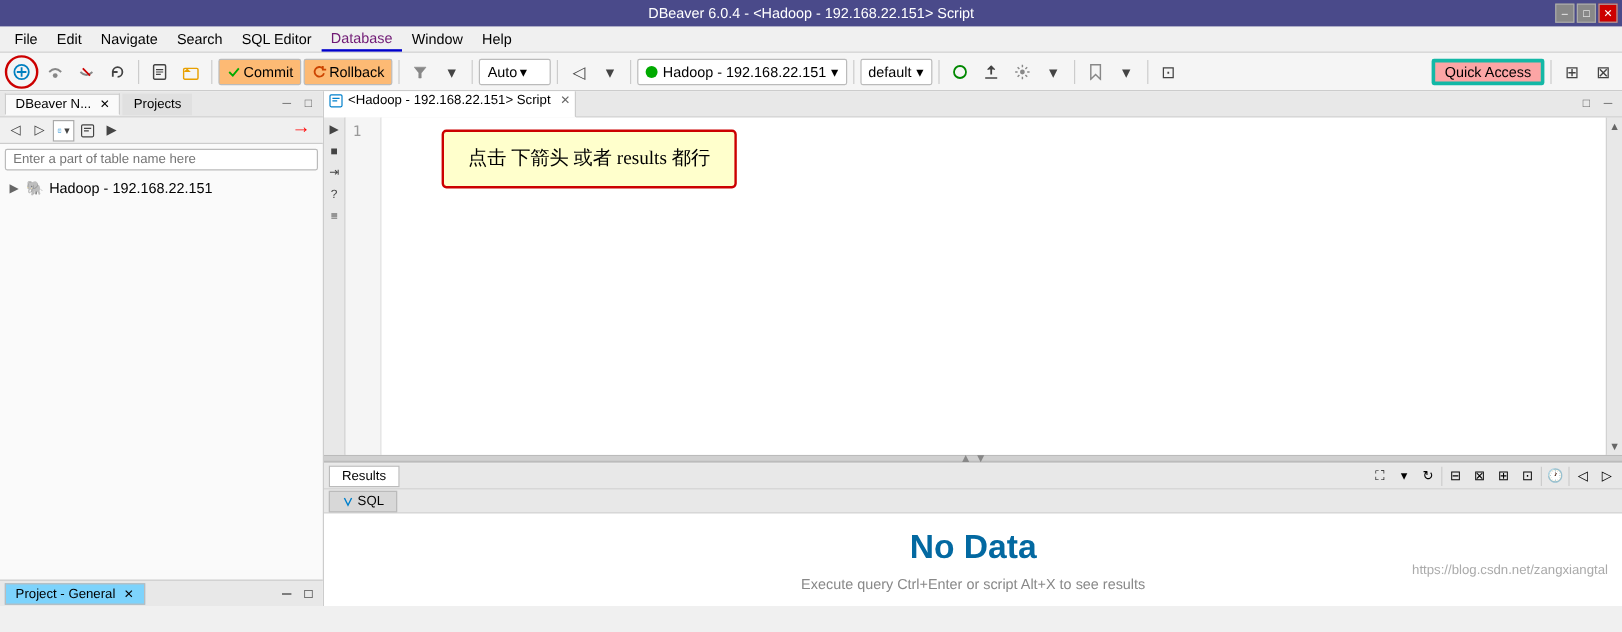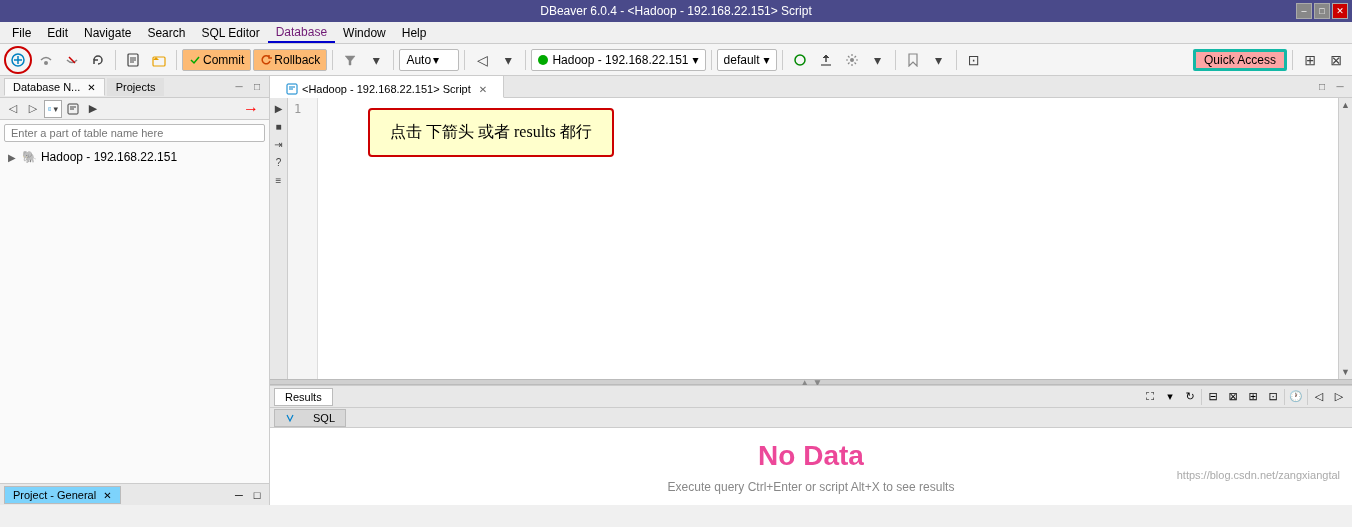--- a/index.html
+++ b/index.html
@@ -245,22 +245,22 @@
     
     .editor-tab-bar {
       display: flex;
       align-items: center;
       background: #e8e8e8;
       border-bottom: 1px solid #ccc;
       height: 22px;
     }
     .editor-tab {
       display: flex;
-      align-items: flex-end;
-      padding: 2px 16px;
+      align-items: flex-start;
+      padding: 2px 4px;
       font-size: 11px;
       cursor: pointer;
       background: #d0d0d0;
       border-right: 1px solid #ccc;
       gap: 4px;
       height: 22px;
     }
     .editor-tab.active {
       background: white;
       border-bottom: 1px solid white;
@@ -390,21 +390,21 @@
       display: flex;
       flex-direction: column;
       align-items: center;
       justify-content: center;
       background: white;
       position: relative;
     }
     .no-data-title {
       font-size: 28px;
       font-weight: bold;
-      color: #ec4899;
+      color: #0369a1;
       margin-bottom: 8px;
     }
     .no-data-subtitle {
       font-size: 12px;
       color: #888;
     }
     .watermark {
       position: absolute;
       bottom: 24px;
       right: 12px;
@@ -567,21 +567,21 @@
   <div class="toolbar-btn">⊞</div>
   <div class="toolbar-btn">⊠</div>
 </div>
 
 <div class="main-area">
 
   <div class="left-panel">
 
     <div class="panel-tab-bar">
       <div class="panel-tab active">
-        <span>Database N...</span>
+        <span>DBeaver N...</span>
         <span style="margin-left:4px;font-size:10px;">✕</span>
       </div>
       <div class="panel-tab">
         <span>Projects</span>
       </div>
       <div class="panel-tab-icons">
         <div class="panel-tab-icon">─</div>
         <div class="panel-tab-icon">□</div>
       </div>
     </div>
@@ -697,21 +697,21 @@
           <div style="width:18px;height:18px;display:flex;align-items:center;justify-content:center;cursor:pointer;font-size:11px;">⊡</div>
           <div style="width:1px;height:16px;background:#ccc;"></div>
           <div style="width:18px;height:18px;display:flex;align-items:center;justify-content:center;cursor:pointer;font-size:11px;">🕐</div>
           <div style="width:1px;height:16px;background:#ccc;"></div>
           <div style="width:18px;height:18px;display:flex;align-items:center;justify-content:center;cursor:pointer;font-size:11px;">◁</div>
           <div style="width:18px;height:18px;display:flex;align-items:center;justify-content:center;cursor:pointer;font-size:11px;">▷</div>
         </div>
       </div>
 
       <div style="display:flex; align-items:center; background:#e8e8e8; border-bottom:1px solid #ccc; height:20px; padding:0 4px;">
-        <div style="padding:2px 10px; font-size:11px; cursor:pointer; background:#d8d8d8; border:1px solid #bbb; margin-right:2px; display:flex; align-items:center; gap:18px;">
+        <div style="padding:2px 10px; font-size:11px; cursor:pointer; background:#d8d8d8; border:1px solid #bbb; margin-right:2px; display:flex; align-items:center; gap:3px;">
           <svg width="10" height="10" viewBox="0 0 10 10">
               <polyline points="2,2 5,8 8,2" fill="none" stroke="#0080cc" stroke-width="1.2"></polyline>
             </svg>
           <span>SQL</span>
         </div>
       </div>
 
       <div class="results-content">
         <div class="no-data-title">No Data</div>
         <div class="no-data-subtitle">Execute query Ctrl+Enter or script Alt+X to see results</div>

